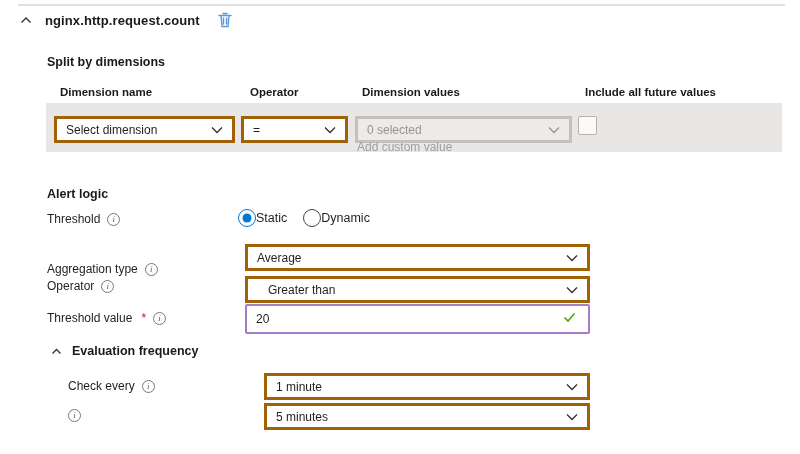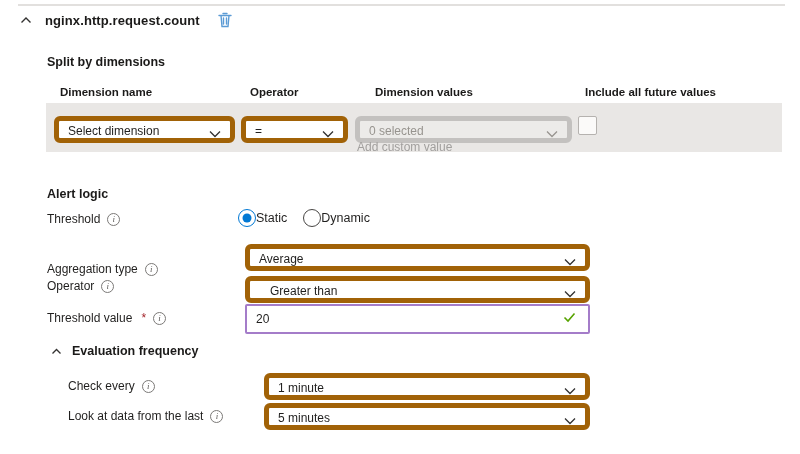--- a/index.html
+++ b/index.html
@@ -20,22 +20,22 @@
 
   .sec-title { position:absolute; font-weight:bold; font-size:12.5px; color:#1b1a19; }
 
   .colhead { position:absolute; top:86px; font-weight:bold; font-size:11.5px; color:#1b1a19; }
 
   .dim-row-bg { position:absolute; left:46px; top:103px; width:736px; height:49px; background:#e9e7e5; }
 
   
   .dd {
     position:absolute; height:27px; background:#fff;
-    border:5px solid #a16207; border-radius:6px;
-    display:flex; align-items:flex-end; justify-content:space-between;
+    border:3px solid #a16207; border-radius:0;
+    display:flex; align-items:center; justify-content:space-between;
     padding:0 9px 0 9px; font-size:12px; color:#201f1e; cursor:pointer;
   }
   .dd .dd-label { white-space:nowrap; overflow:hidden; }
   .dd svg { flex:0 0 auto; margin-left:6px; }
   .dd.disabled { background:#ecebe9; border-color:#c3c1bf; color:#97948f; cursor:default; }
 
   .hint { position:absolute; color:#a19f9d; font-size:12px; }
 
   .checkbox {
     position:absolute; left:578px; top:116px; width:19px; height:19px;
@@ -89,21 +89,21 @@
       <svg width="14" height="16" viewBox="0 0 14 16">
         <path d="M5 1.5 h4 M1 3.5 h12 M3 3.5 l1 11 h6 l1-11 M5.5 6 v6 M8.5 6 v6" fill="none" stroke="#5b9bd5" stroke-width="1.4" stroke-linecap="round"></path>
       </svg>
     </span>
   </div>
 
   <div class="sec-title" style="left:47px; top:55px;">Split by dimensions</div>
 
   <div class="colhead" style="left:60px;">Dimension name</div>
   <div class="colhead" style="left:250px;">Operator</div>
-  <div class="colhead" style="left:362px;margin-left:13px;">Dimension values</div>
+  <div class="colhead" style="left:362px;">Dimension values</div>
   <div class="colhead" style="left:585px;">Include all future values</div>
 
   <div class="dim-row-bg"></div>
 
   <div class="dd" style="left:54px; top:116px; width:181px;">
     <span class="dd-label">Select dimension</span>
     <svg width="12" height="8" viewBox="0 0 12 8">
       <path d="M1 1.5 L6 6.5 L11 1.5" fill="none" stroke="#323130" stroke-width="1.3"></path>
     </svg>
   </div>
@@ -186,21 +186,20 @@
     <span class="info"></span>
   </div>
   <div class="dd" style="left:264px; top:373px; width:326px;">
     <span class="dd-label">1 minute</span>
     <svg width="12" height="8" viewBox="0 0 12 8">
       <path d="M1 1.5 L6 6.5 L11 1.5" fill="none" stroke="#323130" stroke-width="1.3"></path>
     </svg>
   </div>
 
   <div class="lbl" style="left:68px; top:409px;">
-    <span>Look at data from the last</span>
     <span class="info"></span>
   </div>
   <div class="dd" style="left:264px; top:403px; width:326px;">
     <span class="dd-label">5 minutes</span>
     <svg width="12" height="8" viewBox="0 0 12 8">
       <path d="M1 1.5 L6 6.5 L11 1.5" fill="none" stroke="#323130" stroke-width="1.3"></path>
     </svg>
   </div>
 
 </div>

